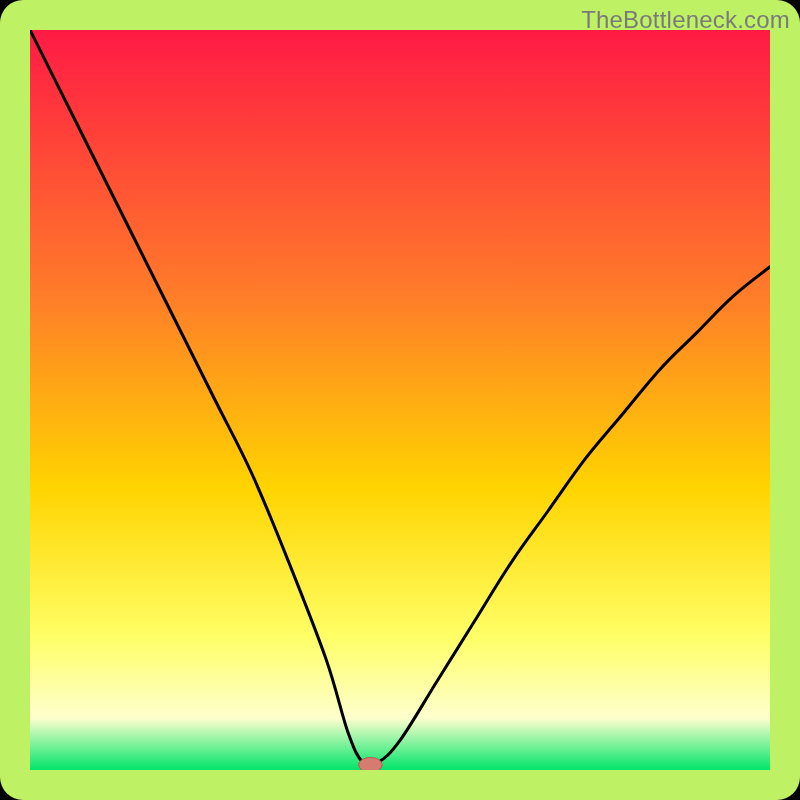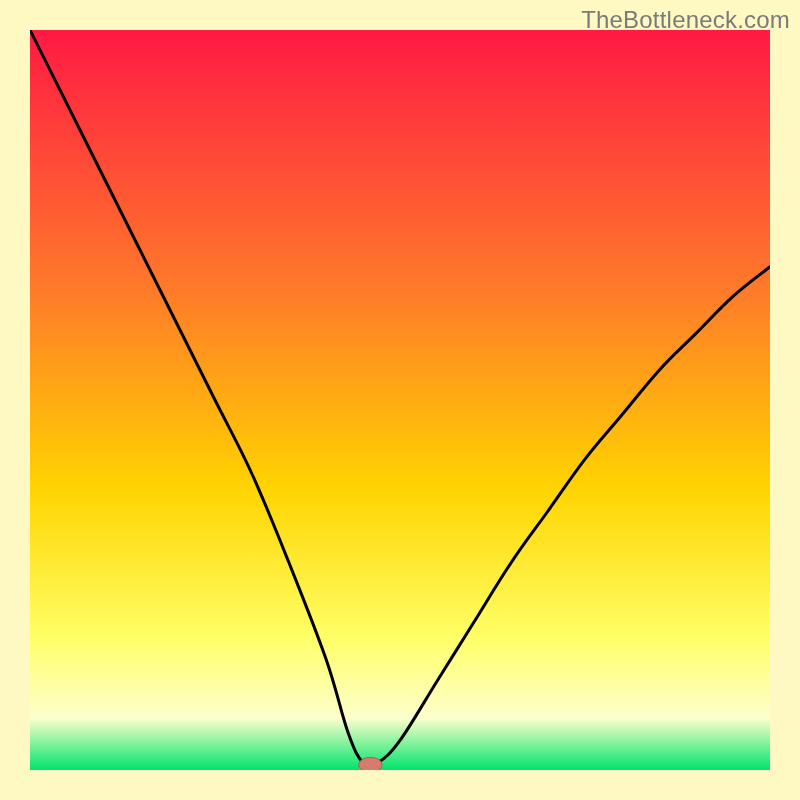--- a/index.html
+++ b/index.html
@@ -8,21 +8,22 @@
     width: 800px;
     height: 800px;
     background: #000;
     font-family: Arial, Helvetica, sans-serif;
     overflow: hidden;
   }
   .frame {
     position: relative;
     width: 800px;
     height: 800px;
-    background: #fef9c3;
+    background: #bef264;
+    border-radius: 23px;
   }
   .plot-area {
     position: absolute;
     left: 30px;
     top: 30px;
     width: 740px;
     height: 740px;
     overflow: hidden;
   }
   .watermark {

